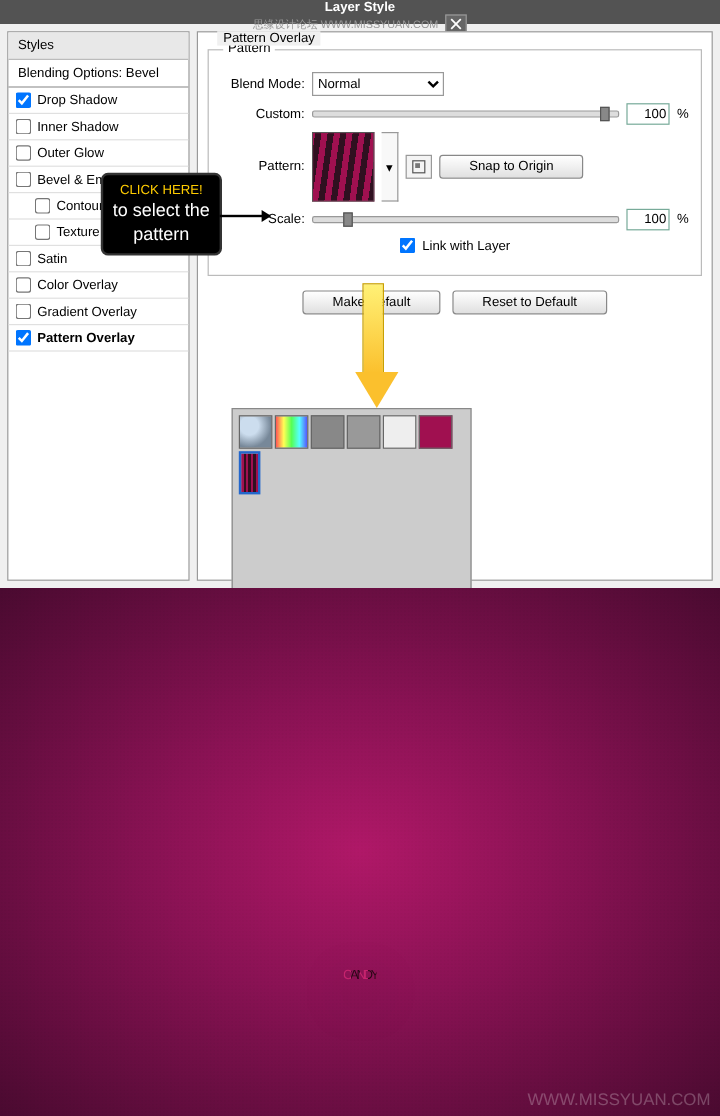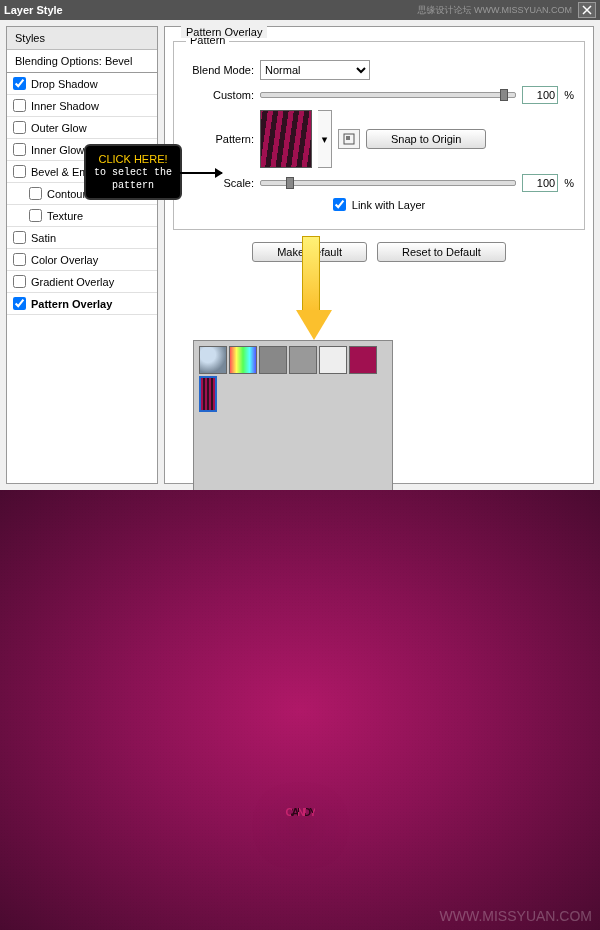--- a/index.html
+++ b/index.html
@@ -1,18 +1,18 @@
 <!DOCTYPE html>
 <html><head>
   <meta charset="utf-8">
   <style>
     * { margin: 0; padding: 0; box-sizing: border-box; font-family: Tahoma, Arial, sans-serif; font-size: 11px; }
     body { width: 600px; height: 930px; background: #fff; }
     
-    .titlebar { background: #535353; color: #fff; height: 20px; display: flex; align-items: center; padding: 0 4px; justify-content: space-between; }
+    .titlebar { background: #535353; color: #fff; height: 20px; display: flex; align-items: center; padding: 0 4px; justify-content: space-between; flex-direction: column; }
     .titlebar-text { font-weight: bold; }
     .titlebar-right { display: flex; align-items: center; gap: 6px; }
     .watermark { color: #999; font-size: 9px; }
     .close-btn { width: 18px; height: 16px; background: #666; border: 1px solid #999; color: #fff; display: flex; align-items: center; justify-content: center; cursor: pointer; }
     
     .dialog-body { display: flex; padding: 6px; gap: 6px; background: #f0f0f0; height: 470px; }
     
     .styles-panel { width: 152px; border: 1px solid #999; background: #fff; }
     .styles-header { background: #e8e8e8; padding: 5px 8px; border-bottom: 1px solid #bbb; }
     .blending-row { padding: 5px 8px; border-bottom: 1px solid #999; cursor: pointer; }
@@ -32,21 +32,21 @@
     .slider-thumb { position: absolute; top: -4px; width: 8px; height: 12px; background: #888; border: 1px solid #555; }
     .num-input { width: 36px; height: 18px; border: 1px solid #7a9; text-align: right; padding: 0 2px; }
     .pattern-swatch { width: 52px; height: 58px; border: 1px solid #555; background: #a01050; position: relative; overflow: hidden; }
     .pattern-swatch::before { content: ''; position: absolute; inset: 0; background: repeating-linear-gradient(90deg, #a01050 0 4px, #301020 4px 8px); transform: skewX(-8deg) scale(1.3); }
     .dropdown-arrow { width: 14px; height: 58px; border: 1px solid #999; border-left: none; display: flex; align-items: center; justify-content: center; background: #f8f8f8; cursor: pointer; }
     .icon-btn { width: 22px; height: 20px; border: 1px solid #999; background: #f4f4f4; display: flex; align-items: center; justify-content: center; cursor: pointer; }
     .btn { padding: 3px 24px; border: 1px solid #888; background: linear-gradient(#fff, #e0e0e0); border-radius: 3px; cursor: pointer; white-space: nowrap; }
     .btn-row { display: flex; gap: 10px; justify-content: center; margin-top: 12px; }
     
     .tooltip { position: absolute; left: -90px; top: 102px; background: #000; color: #ffcc00; border: 2px solid #333; border-radius: 6px; padding: 6px 8px; font-size: 10px; text-align: center; line-height: 1.3; z-index: 10; }
-    .tooltip .sub { color: #fff; font-size: 10px; font-family: Liberation Mono, monospace; }
+    .tooltip .sub { color: #fff; font-size: 15px; }
     .tooltip-arrow { position: absolute; right: -42px; top: 50%; width: 42px; height: 2px; background: #000; }
     .tooltip-arrow::after { content: ''; position: absolute; right: -6px; top: -4px; border: 5px solid transparent; border-left: 8px solid #000; }
     
     .yellow-arrow { position: absolute; left: 122px; top: 194px; width: 30px; height: 110px; z-index: 5; }
     .yellow-arrow-stem { width: 18px; height: 76px; margin: 0 auto; background: linear-gradient(#fff176, #fbc02d); border: 1px solid #c9a000; }
     .yellow-arrow-head { width: 0; height: 0; border: 18px solid transparent; border-top: 30px solid #fbc02d; margin: -2px auto; }
     
     .pattern-picker { border: 1px solid #888; background: #ccc; margin-top: 78px; padding: 4px; width: 200px; margin-left: 20px; }
     .swatch-row { display: flex; flex-wrap: wrap; }
     .swatch { width: 28px; height: 28px; border: 1px solid #666; margin: 1px; cursor: pointer; }
@@ -57,21 +57,21 @@
     .right-panel { width: 90px; display: flex; flex-direction: column; gap: 5px; align-items: stretch; }
     .right-panel .btn { text-align: center; padding: 3px 4px; }
     .btn.ok { background: linear-gradient(#fffae0, #ffd77a); border: 2px solid #c09020; font-weight: bold; border-radius: 4px; }
     .preview-check { display: flex; align-items: center; gap: 4px; margin: 2px 0 4px 4px; }
     .preview-box { width: 70px; height: 70px; background: #ddd; border: 1px solid #999; margin: 0 auto; padding: 6px; }
     .preview-inner { width: 100%; height: 100%; background: #a01050; position: relative; overflow: hidden; box-shadow: inset 0 0 6px rgba(0,0,0,.4); }
     .preview-inner::before { content: ''; position: absolute; inset: -6px; background: repeating-linear-gradient(100deg, #a01050 0 6px, #2a0818 6px 12px); }
     
     .result-image { width: 600px; height: 440px; background: radial-gradient(ellipse at center, #b01868 0%, #8a1254 40%, #4a0a30 100%); position: relative; display: flex; align-items: center; justify-content: center; overflow: hidden; }
     .result-image::before { content: ''; position: absolute; inset: 0; background-image: radial-gradient(rgba(0,0,0,.06) 1px, transparent 1px); background-size: 3px 3px; opacity: .5; mix-blend-mode: overlay; }
-    .candy-text { font-family: Impact, 'Arial Black', sans-serif; font-size: 116px; font-weight: 700; letter-spacing: -2px; position: relative; top: 66px; filter: drop-shadow(0 14px 18px rgba(0,0,0,.55)); }
+    .candy-text { font-family: Impact, 'Arial Black', sans-serif; font-size: 116px; font-weight: 400; letter-spacing: -2px; position: relative; top: 66px; filter: drop-shadow(0 14px 18px rgba(0,0,0,.55)); }
     .candy-text span { background: repeating-linear-gradient(95deg, #c8246e 0 7px, #2a0616 7px 14px); -webkit-background-clip: text; background-clip: text; color: transparent; }
     .result-watermark { position: absolute; bottom: 6px; right: 8px; color: rgba(255,255,255,.25); font-size: 14px; }
   </style>
 </head>
 <body>
 
 <div class="titlebar">
   <span class="titlebar-text">Layer Style</span>
   <div class="titlebar-right">
     <span class="watermark">思缘设计论坛 WWW.MISSYUAN.COM</span>
@@ -91,24 +91,20 @@
         <input type="checkbox" checked="" style="">
         <span>Drop Shadow</span>
       </div>
     <div class="style-row">
         <input type="checkbox" style="">
         <span>Inner Shadow</span>
       </div>
     <div class="style-row">
         <input type="checkbox" style="">
         <span>Outer Glow</span>
-      </div>
-    <div class="style-row">
-        <input type="checkbox" style="">
-        <span>Inner Glow</span>
       </div>
     <div class="style-row">
         <input type="checkbox" style="">
         <span>Bevel &amp; Emboss</span>
       </div>
     <div class="style-row indent">
         <input type="checkbox" style="">
         <span>Contour</span>
       </div>
     <div class="style-row indent">

